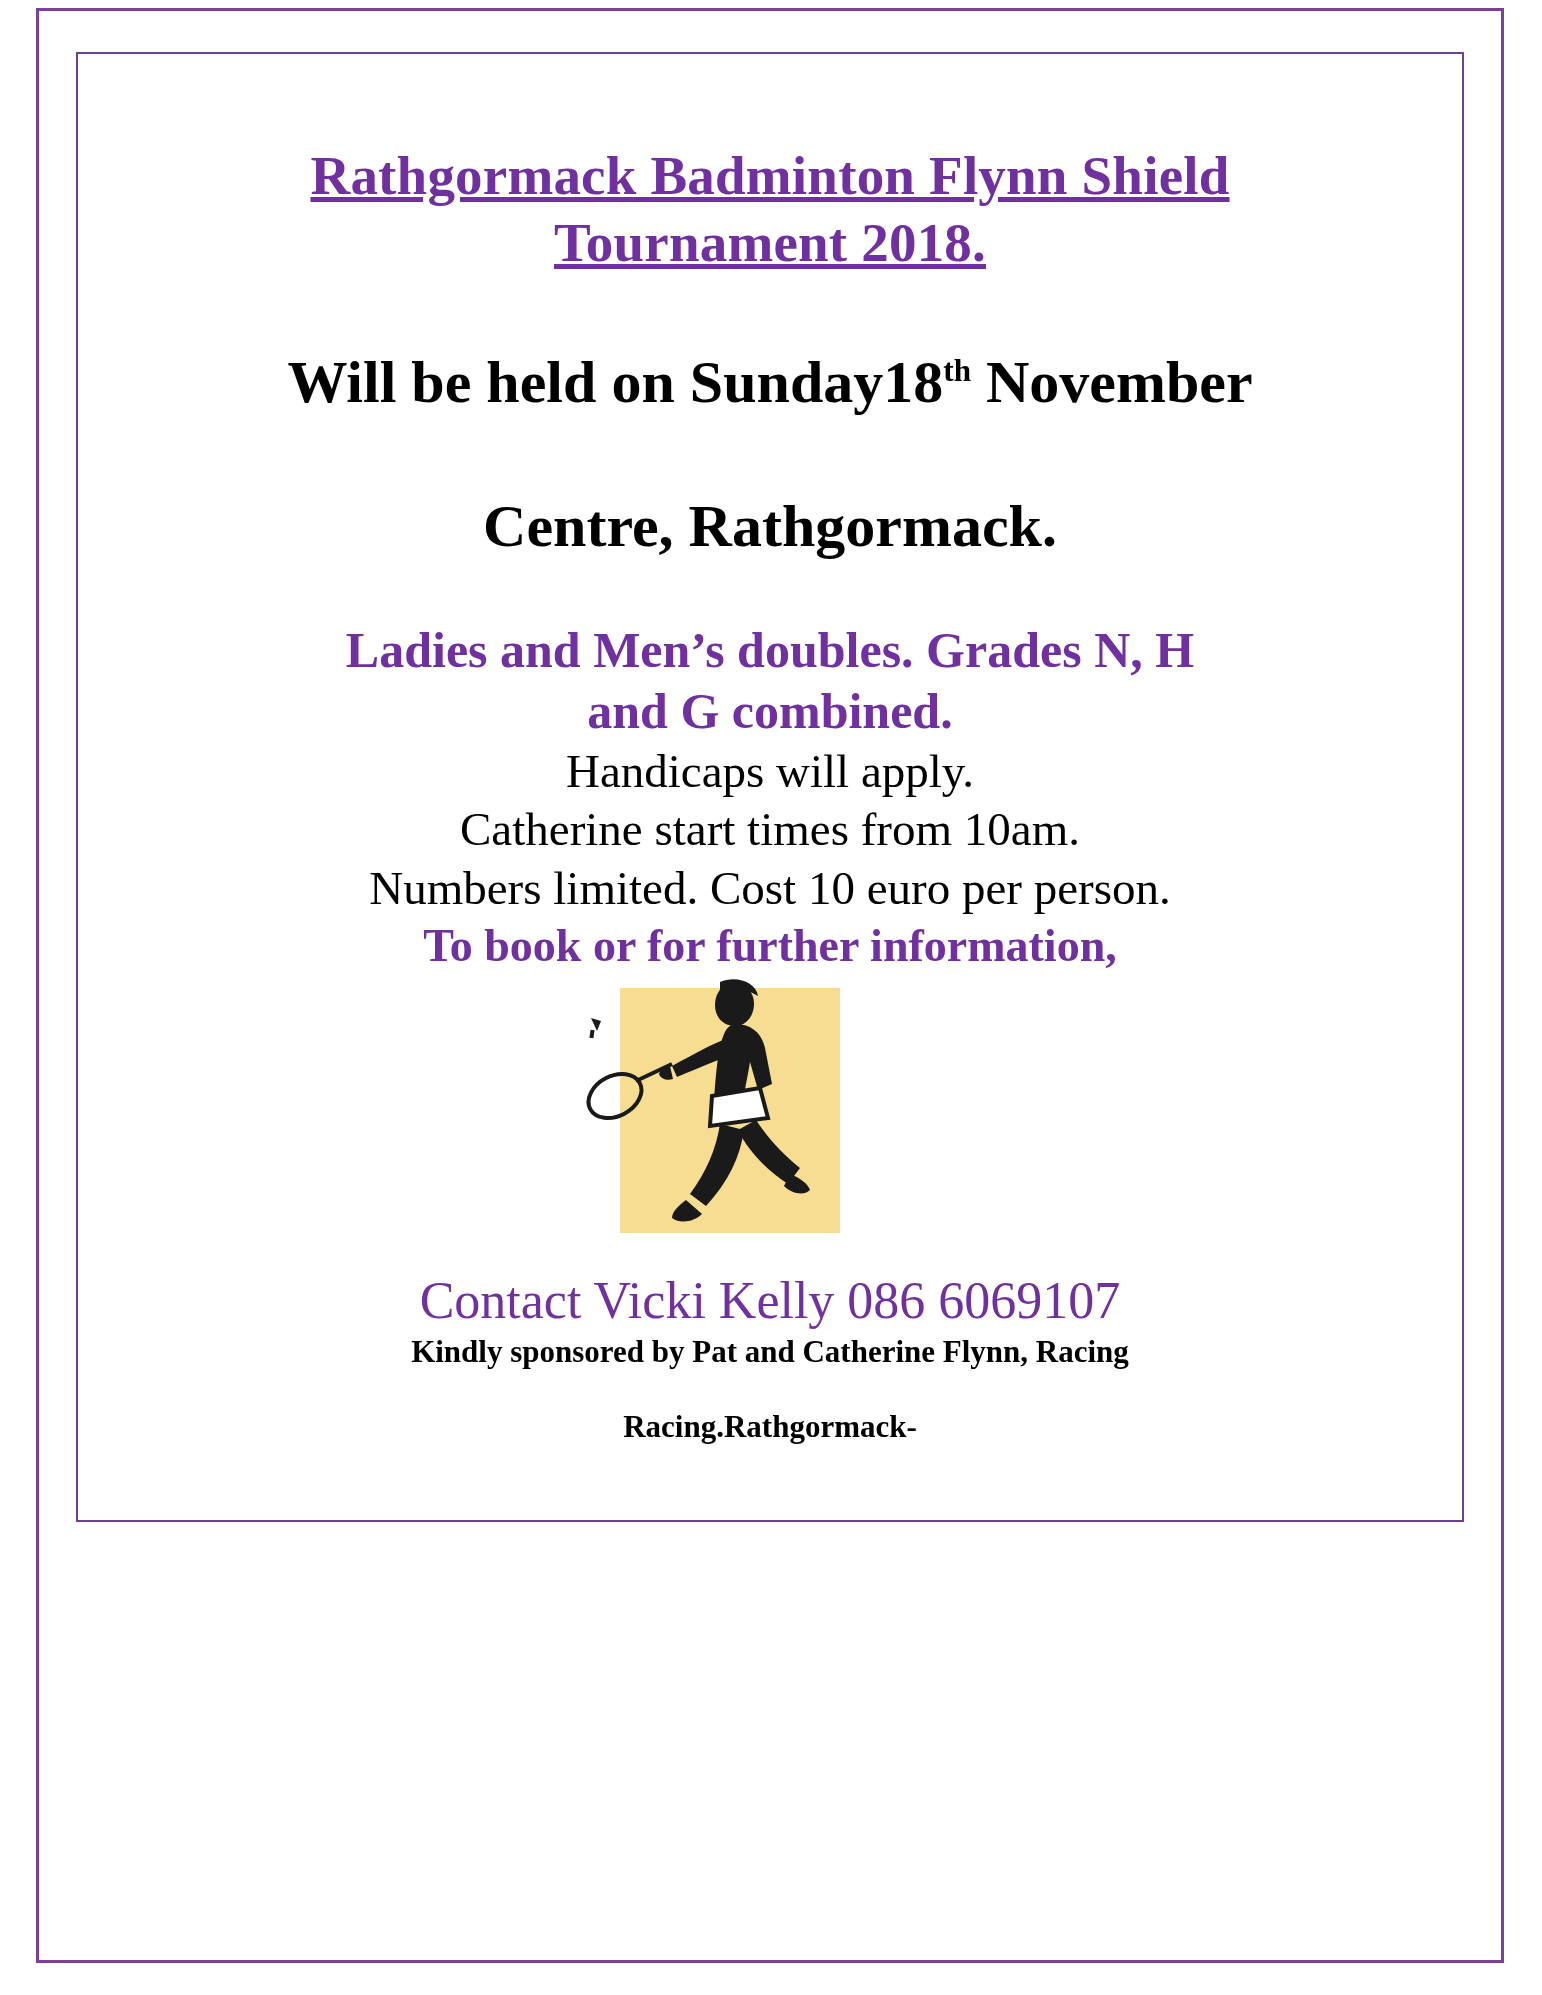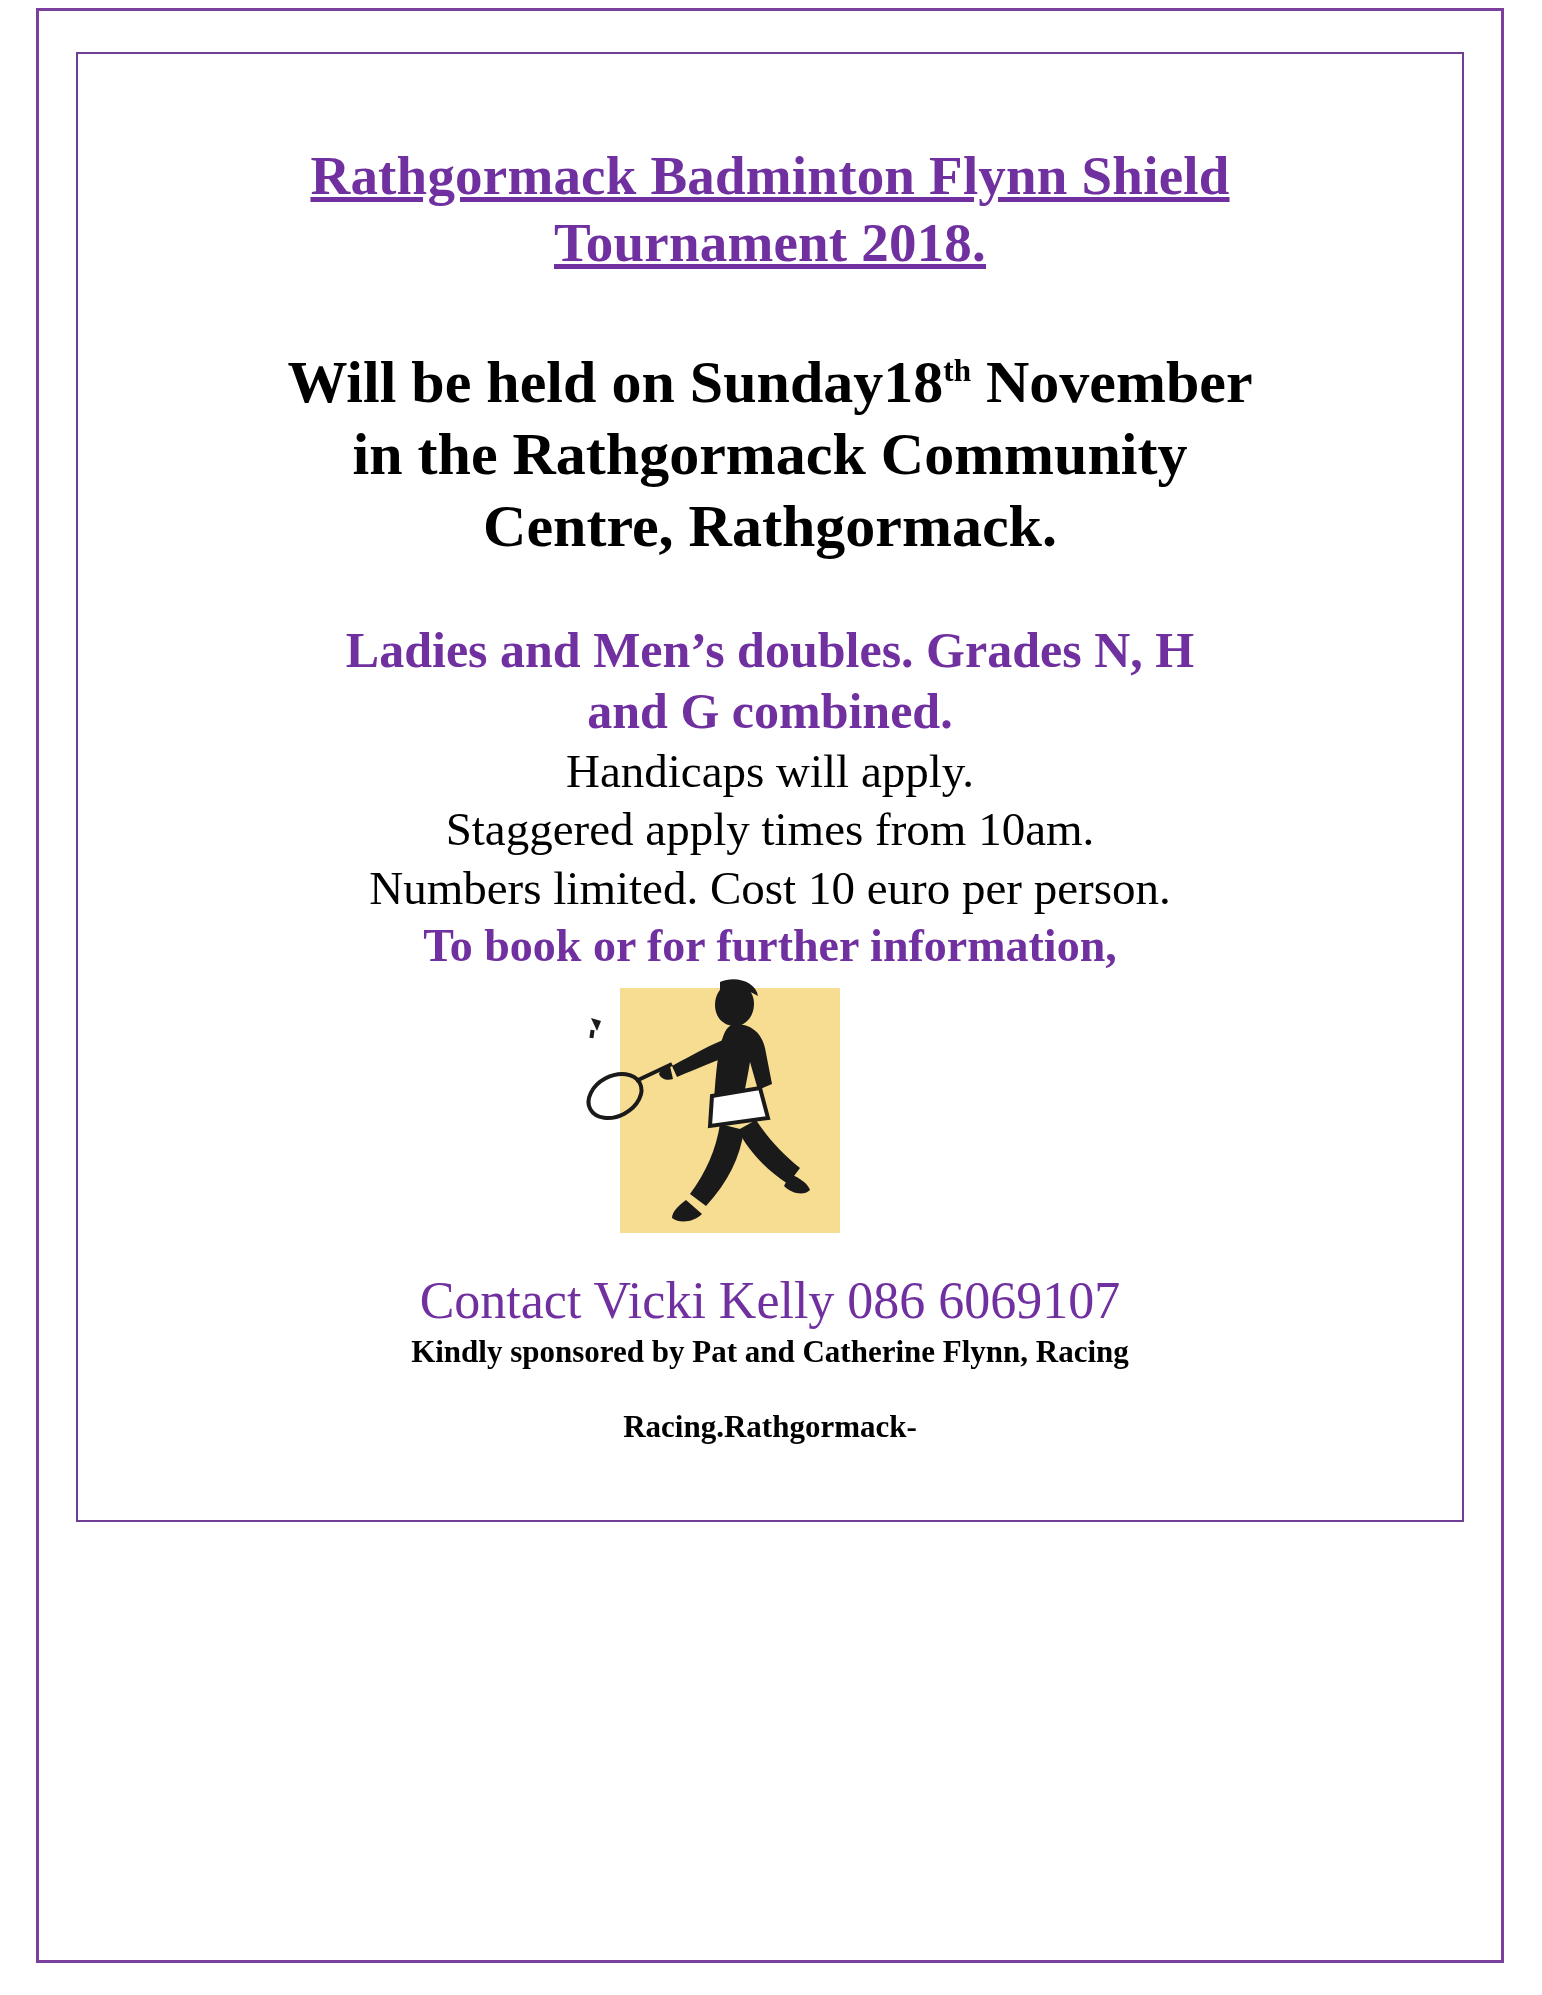--- a/index.html
+++ b/index.html
@@ -138,33 +138,33 @@
 
     <div class="title">
       <span>Rathgormack Badminton Flynn Shield</span><br>
       <span>Tournament 2018.</span>
     </div>
 
     <div class="gap-lg"></div>
 
     <div class="block-bold">
       <span><span>Will be held on Sunday18</span><sup>th</sup><span> November</span></span><br>
-      <span>in the Rathgormack Community</span><br>
+      <br>
       <span>Centre, Rathgormack.</span>
     </div>
 
     <div class="gap-md"></div>
 
     <div class="purple-bold">
       <span>Ladies and Men’s doubles. Grades N, H</span><br>
       <span>and G combined.</span>
     </div>
 
     <div class="plain-line">Handicaps will apply.</div>
-    <div class="plain-line">Staggered apply times from 10am.</div>
+    <div class="plain-line">Catherine start times from 10am.</div>
     <div class="plain-line">Numbers limited. Cost 10 euro per person.</div>
 
     <div class="purple-line">To book or for further information,</div>
 
     <div class="image-wrap">
       <svg class="badminton-svg" width="420" height="290" viewBox="0 0 420 290">
         <rect x="60" y="10" width="220" height="245" fill="#f7dd92"></rect>
 
         <g fill="#1a1a1a">
           <path d="M31 40 l10 3 -4 10 z"></path>

